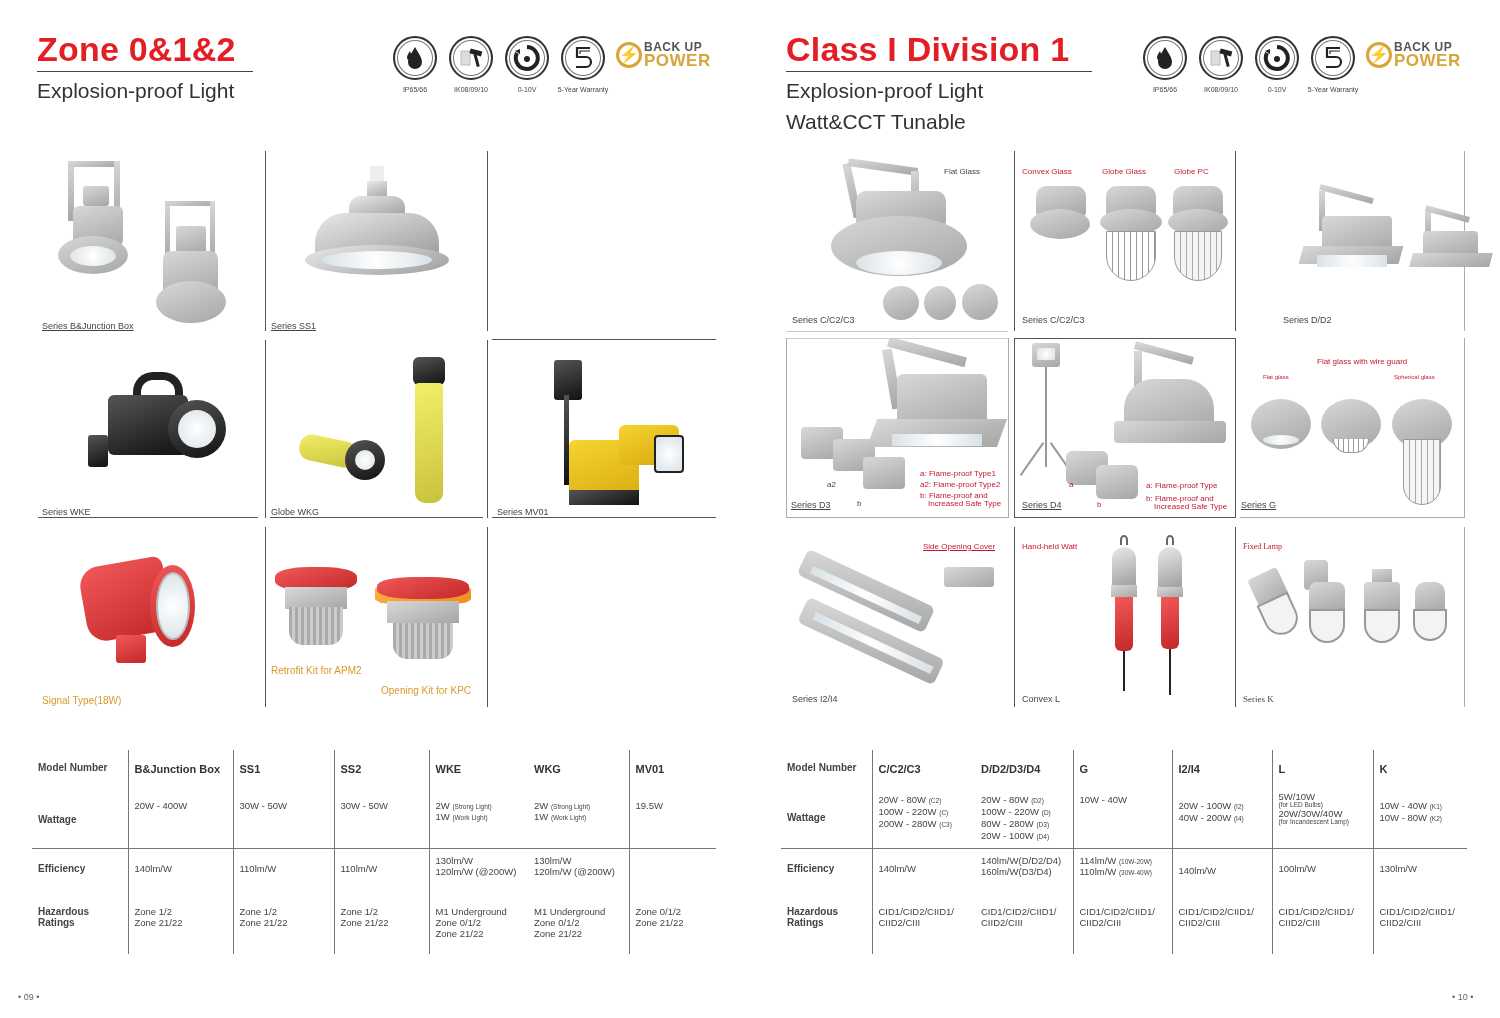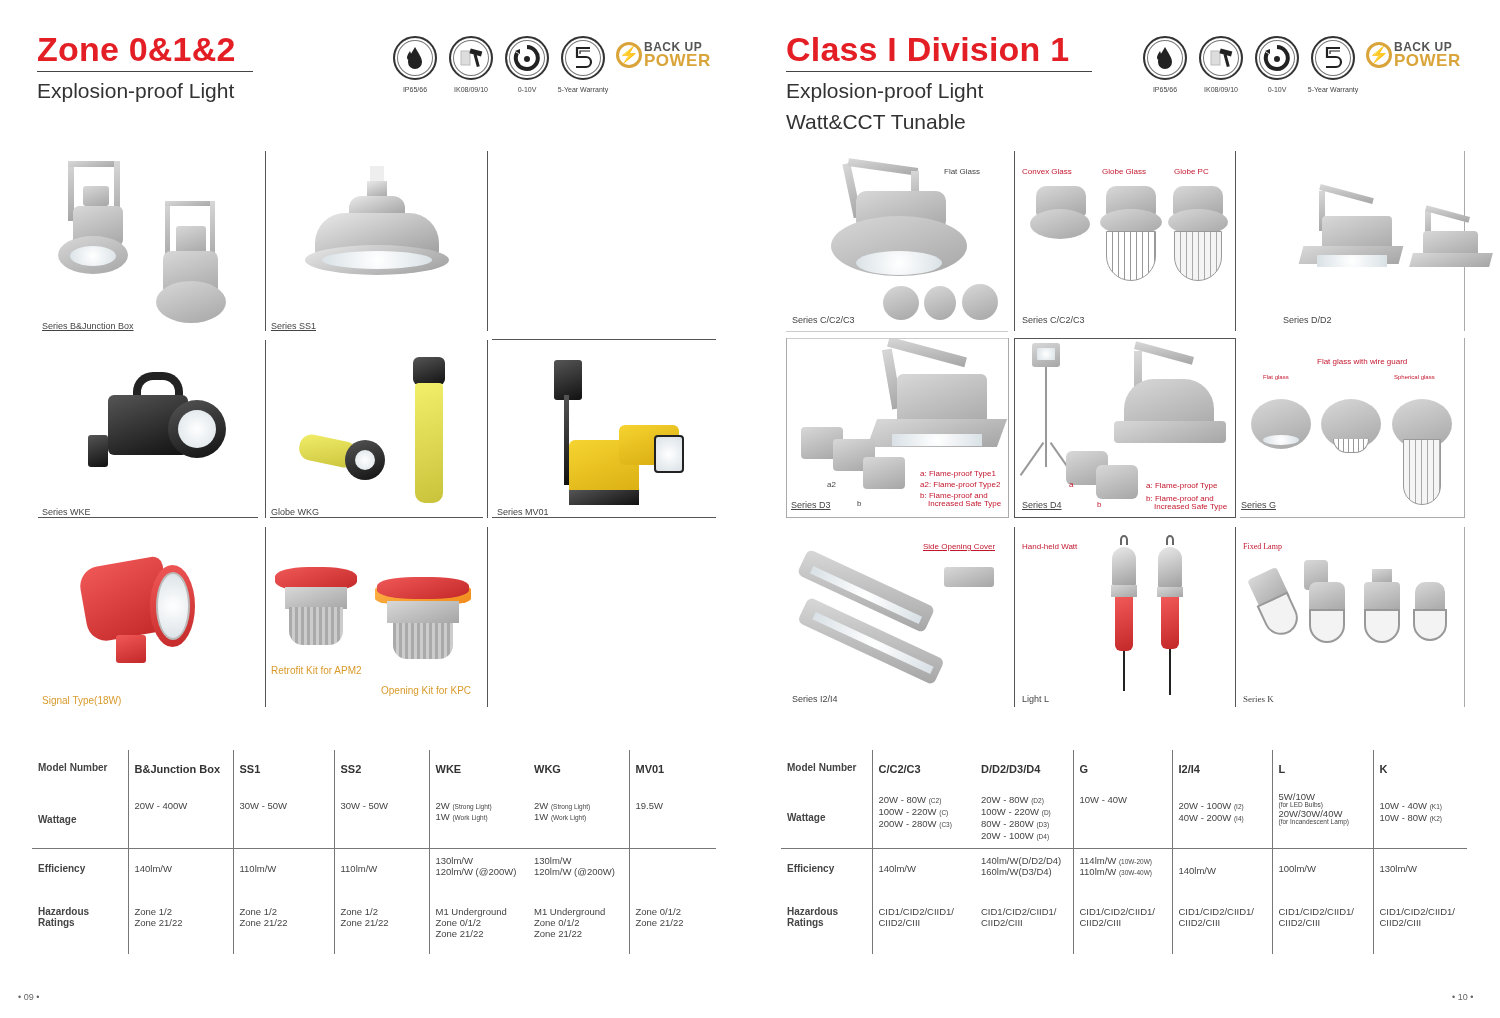--- a/index.html
+++ b/index.html
@@ -470,21 +470,21 @@
     <div class="shape steel" style="left:96px; top:20px; width:24px; height:40px; border-radius:12px 12px 4px 4px;"></div>
     <div class="shape grey" style="left:95px; top:58px; width:26px; height:12px;"></div>
     <div class="shape red" style="left:99px; top:70px; width:18px; height:54px; border-radius:0 0 6px 6px;"></div>
     <div class="shape" style="left:107px; top:124px; width:2px; height:40px; background:#222;"></div>
     <div class="shape" style="left:150px; top:8px; width:8px; height:10px; border:2px solid #666; border-radius:50% 50% 0 0; border-bottom:none;"></div>
     <div class="shape steel" style="left:142px; top:20px; width:24px; height:42px; border-radius:12px 12px 4px 4px;"></div>
     <div class="shape grey" style="left:141px; top:60px; width:26px; height:10px;"></div>
     <div class="shape red" style="left:145px; top:70px; width:18px; height:52px; border-radius:0 0 6px 6px;"></div>
     <div class="shape" style="left:153px; top:122px; width:2px; height:46px; background:#222;"></div>
     <div class="note" style="left:6px; top:15px;">Hand-held Watt</div>
-    <div class="cap" style="left:6px; top:167px;">Light L</div>
+    <div class="cap" style="left:6px; top:167px;">Convex L</div>
   </div>
 
   <div class="cell" style="left:487px; top:527px; width:225px; height:180px;font-family:Liberation Serif, serif;">
     <div class="shape grey" style="left:16px; top:45px; width:32px; height:35px; transform:rotate(-25deg); border-radius:4px;"></div>
     <div class="shape" style="left:26px; top:70px; width:34px; height:38px; border-radius:0 0 17px 17px; border:2px solid #999; transform:rotate(-25deg); background:#f3f3f3;"></div>
     <div class="shape grey" style="left:67px; top:33px; width:24px; height:30px; border-radius:4px;"></div>
     <div class="shape grey" style="left:72px; top:55px; width:36px; height:30px; border-radius:8px 8px 2px 2px;"></div>
     <div class="shape" style="left:72px; top:82px; width:36px; height:34px; border-radius:0 0 18px 18px; border:2px solid #999; background:#f3f3f3;"></div>
     <div class="shape grey" style="left:135px; top:42px; width:20px; height:14px;"></div>
     <div class="shape grey" style="left:127px; top:55px; width:36px; height:30px; border-radius:4px;"></div>

